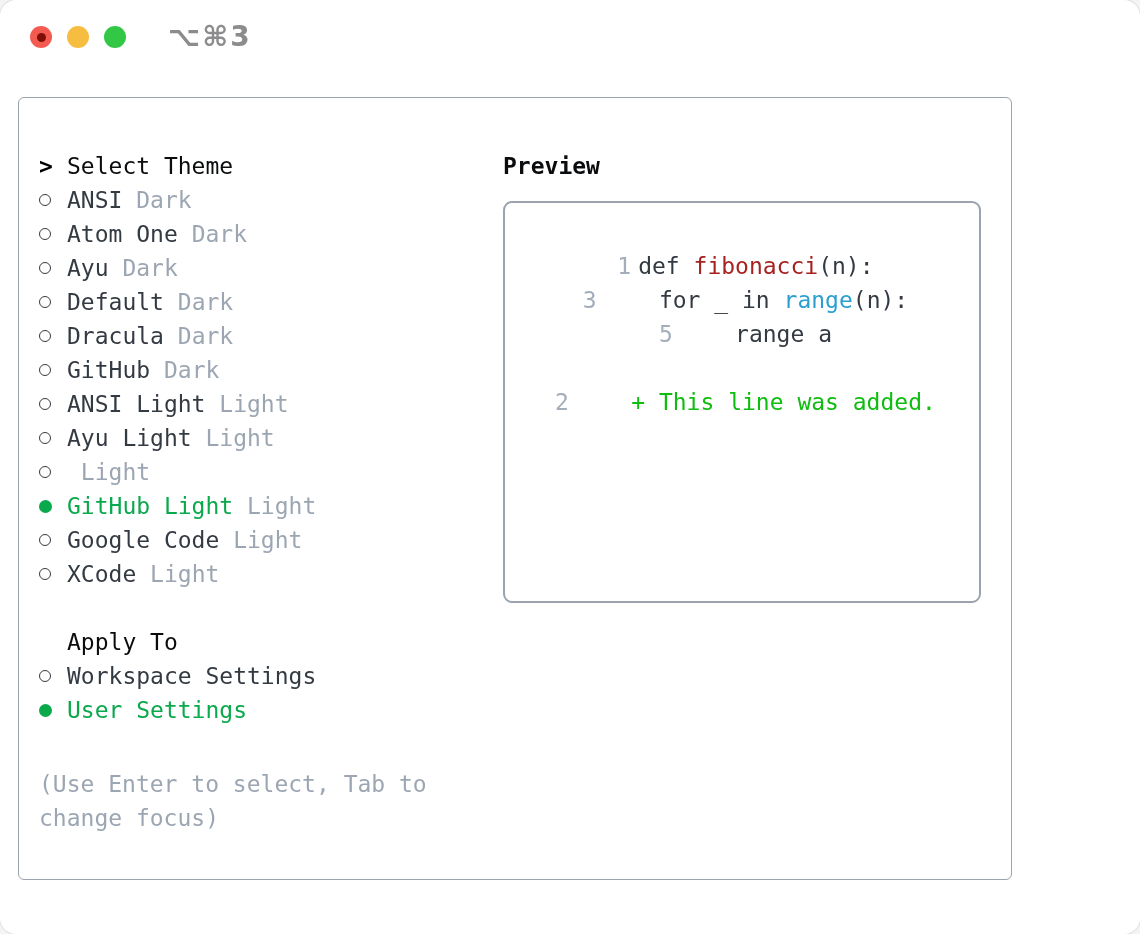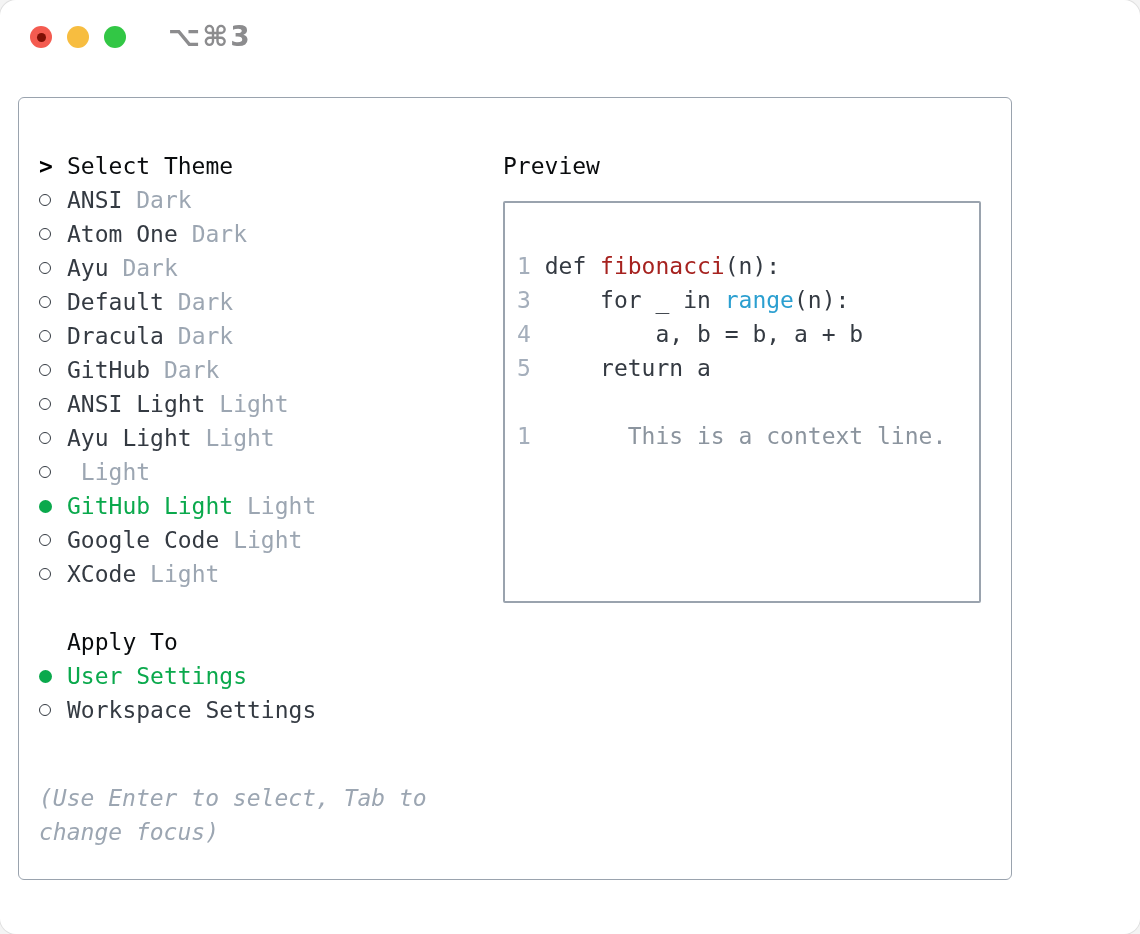--- a/index.html
+++ b/index.html
@@ -41,26 +41,26 @@
   .row.blank { }
   .marker { width:28px; flex:0 0 28px; display:flex; align-items:center; }
   .prompt { font-weight:bold; color:#000; font-size:23px; }
   .ring { width:12px; height:12px; border:1.5px solid var(--text-dark); border-radius:50%; }
   .seldot { width:13px; height:13px; background:var(--selected-green); border-radius:50%; }
   .hdr { font-weight:normal; color:var(--title-black); }
   .applyhdr { color:var(--title-black); }
   .tname { white-space:pre; }
   .tname.sel { color:var(--selected-green); }
   .variant { color:var(--muted-gray); margin-left:1ch; white-space:pre; }
-  .help { margin-top:54px; width:432px; font-size:23px; line-height:34px; color:var(--muted-gray);font-style:italic; }
+  .help { margin-top:40px; width:432px; font-size:23px; line-height:34px; color:var(--muted-gray); }
   
-  .ptitle { height:34px; line-height:34px; font-size:23px; font-weight:normal; color:var(--title-black); }
+  .ptitle { height:34px; line-height:34px; font-size:23px; font-weight:bold; color:var(--title-black); }
   .pbox {
     margin-top:18px; width:478px; height:402px; border:2px solid var(--border-gray);
-    border-radius:2px; padding:46px 12px; background:#fff;
+    border-radius:9px; padding:46px 12px; background:#fff;text-align:center;
   }
   .cline { height:34px; line-height:34px; font-size:23px; white-space:pre; }
   .ln { display:inline-block; width:2ch; color:var(--linenum-gray); white-space:pre; }
   .seg { white-space:pre; }
   .seg-plain { color:var(--text-dark); }
   .seg-func { color:var(--function-red); }
   .seg-num { color:var(--number-teal); }
   .seg-call { color:var(--call-blue); }
   .seg-context { color:var(--context-gray); }
   .seg-del { color:var(--deleted-red); }
@@ -180,43 +180,42 @@
       <div class="row blank"></div>
 
       <div class="row">
         <span class="marker"></span>
         <span class="applyhdr">Apply To</span>
       </div>
 
       <div id="applyRows">
           <div class="row apply-row">
             <span class="marker">
+              <span class="ring"></span>
+            </span>
+            <span class="tname">Workspace Settings</span>
+          </div>
+          <div class="row apply-row">
+            <span class="marker">
               <span class="seldot"></span>
             </span>
             <span class="tname sel">User Settings</span>
-          </div>
-          <div class="row apply-row">
-            <span class="marker">
-              <span class="ring"></span>
-            </span>
-            <span class="tname">Workspace Settings</span>
           </div>
         </div>
 
       <div class="help">(Use Enter to select, Tab to change focus)</div>
     </div>
 
     <div class="rightcol">
       <div class="ptitle">Preview</div>
       <div class="pbox">
         <div id="codeLines">
             <div class="cline"><span class="ln">1</span><span class="seg seg-plain">def </span><span class="seg seg-func">fibonacci</span><span class="seg seg-plain">(n):</span></div>
             <div class="cline"><span class="ln">3</span><span class="seg seg-plain">    for _ in </span><span class="seg seg-call">range</span><span class="seg seg-plain">(n):</span></div>
-            <div class="cline"><span class="ln">4</span><span class="seg seg-plain">        a, b = b, a + b</span></div>
-            <div class="cline"><span class="ln">5</span><span class="seg seg-plain">    return a</span></div>
+            <div class="cline"><span class="ln">5</span><span class="seg seg-plain">    range a</span></div>
             <div class="cline"></div>
-            <div class="cline"><span class="ln">1</span><span class="seg seg-context">      This is a context line.</span></div>
+            <div class="cline"><span class="ln">2</span><span class="seg seg-add">    + This line was added.</span></div>
           </div>
       </div>
     </div>
 
   </div>
 </div>
 
 </body></html>

